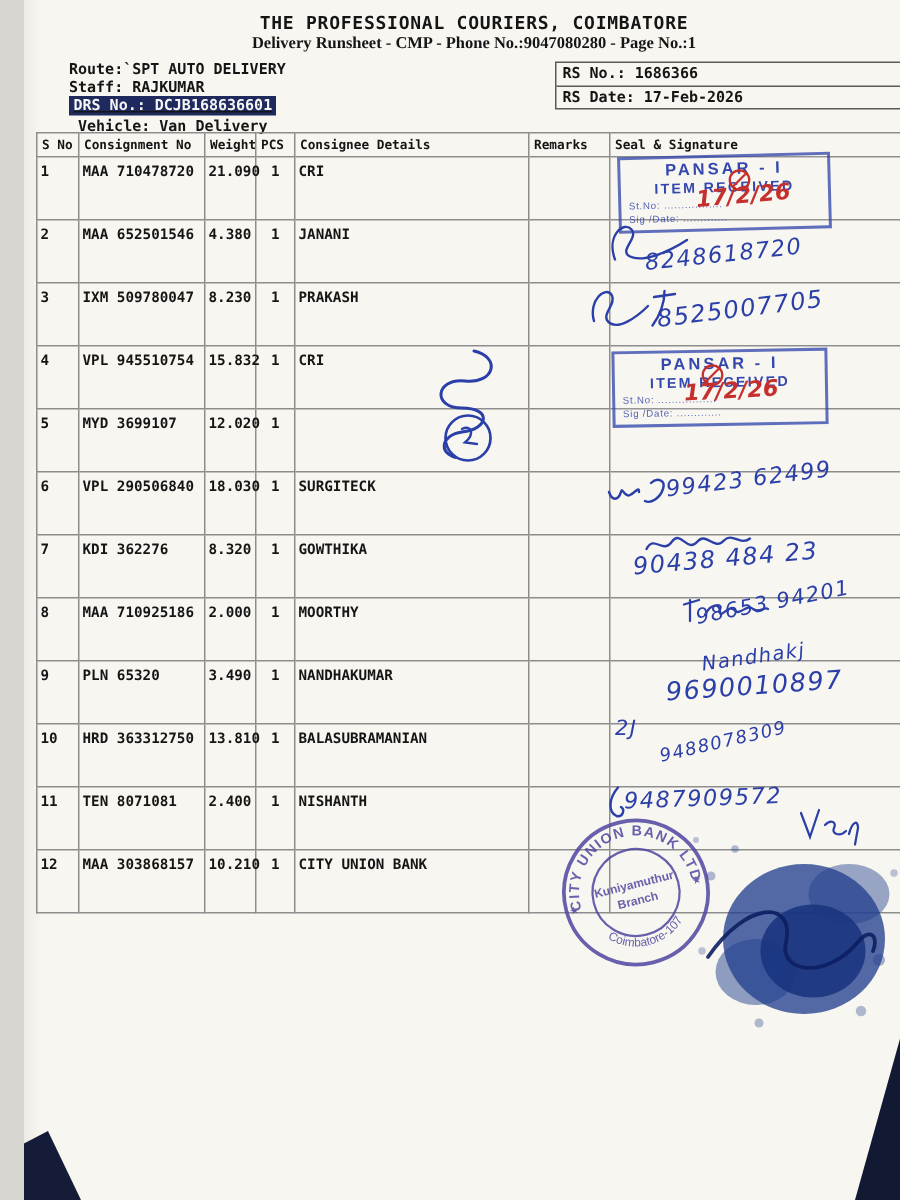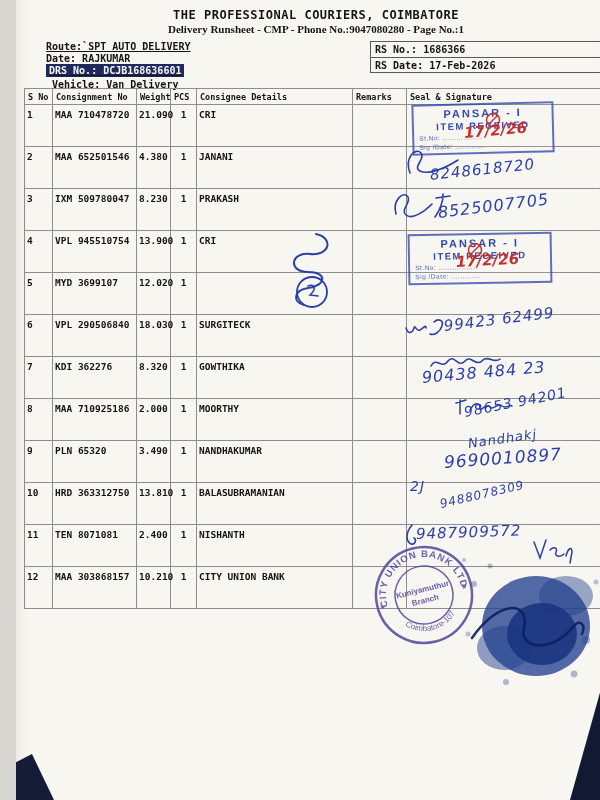--- a/index.html
+++ b/index.html
@@ -31,22 +31,22 @@
   .corner-br{position:absolute;right:0;top:688px;width:46px;height:112px;background:#121a33;clip-path:polygon(68% 0,100% 0,100% 100%,0 100%);}
 </style>
 </head>
 <body>
 
 <div class="page">
 
   <div class="doc-title">THE PROFESSIONAL COURIERS, COIMBATORE</div>
   <div class="doc-subtitle">Delivery Runsheet - CMP - Phone No.:9047080280 - Page No.:1</div>
 
-  <div class="info-line" style="left:30px;top:41px;text-decoration:underline;">Route:`SPT AUTO DELIVERY</div>
-  <div class="info-line" style="left:30px;top:53px;">Date: RAJKUMAR</div>
+  <div class="info-line" style="left:30px;top:41px;">Route:`SPT AUTO DELIVERY</div>
+  <div class="info-line" style="left:30px;top:53px;">Staff: RAJKUMAR</div>
   <div class="info-line" style="left:30px;top:65px;text-decoration:underline;"><span class="drs-highlight">DRS No.: DCJB168636601</span></div>
   <div class="info-line" style="left:36px;top:79px;">Vehicle: Van Delivery</div>
 
   <div class="rs-box">
     <div class="rs-row first">RS No.: 1686366</div>
     <div class="rs-row">RS Date: 17-Feb-2026</div>
   </div>
 
   <table class="runsheet">
     <colgroup>
@@ -93,21 +93,21 @@
       <td class="c-con">IXM 509780047</td>
       <td class="c-wt">8.230</td>
       <td class="c-pcs">1</td>
       <td class="c-cons">PRAKASH</td>
       <td class="c-rem"></td>
       <td class="c-seal"></td>
     </tr>
         <tr>
       <td class="c-sno">4</td>
       <td class="c-con">VPL 945510754</td>
-      <td class="c-wt">13.900</td>
+      <td class="c-wt">15.832</td>
       <td class="c-pcs">1</td>
       <td class="c-cons">CRI</td>
       <td class="c-rem"></td>
       <td class="c-seal"></td>
     </tr>
         <tr>
       <td class="c-sno">5</td>
       <td class="c-con">MYD 3699107</td>
       <td class="c-wt">12.020</td>
       <td class="c-pcs">1</td>

